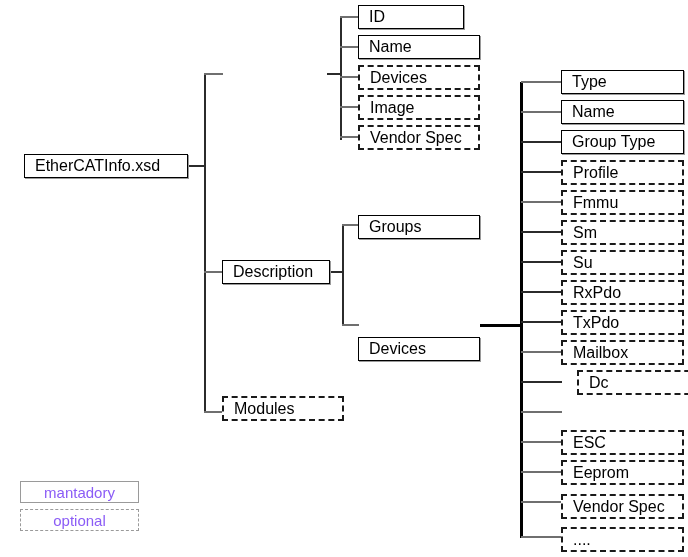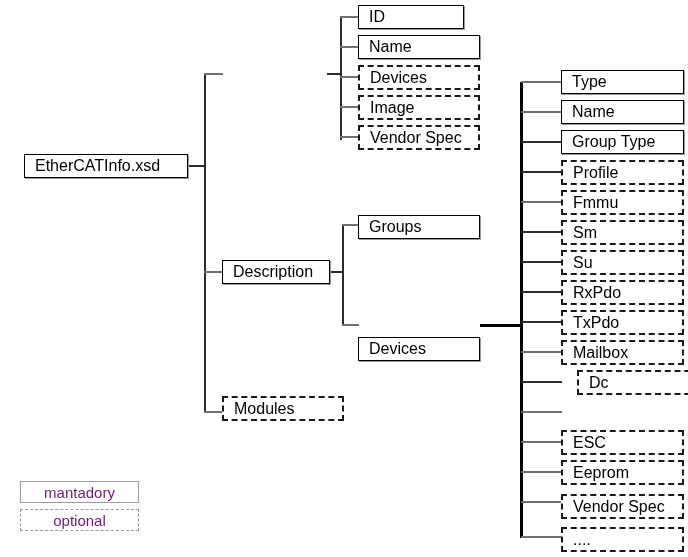--- a/index.html
+++ b/index.html
@@ -39,21 +39,21 @@
 
   
   .legend-box {
     position: absolute;
     box-sizing: border-box;
     background: #ffffff;
     display: flex;
     align-items: center;
     justify-content: center;
     font-size: 15px;
-    color: #701a75;
+    color: #8b5cf6;
     white-space: nowrap;
   }
   .legend-box.solid { border: 1px solid #9a9a9a; }
   .legend-box.dashed { border: 1px dashed #9a9a9a; }
 
   
   .ln {
     position: absolute;
     background: #2b2b2b;
   }

